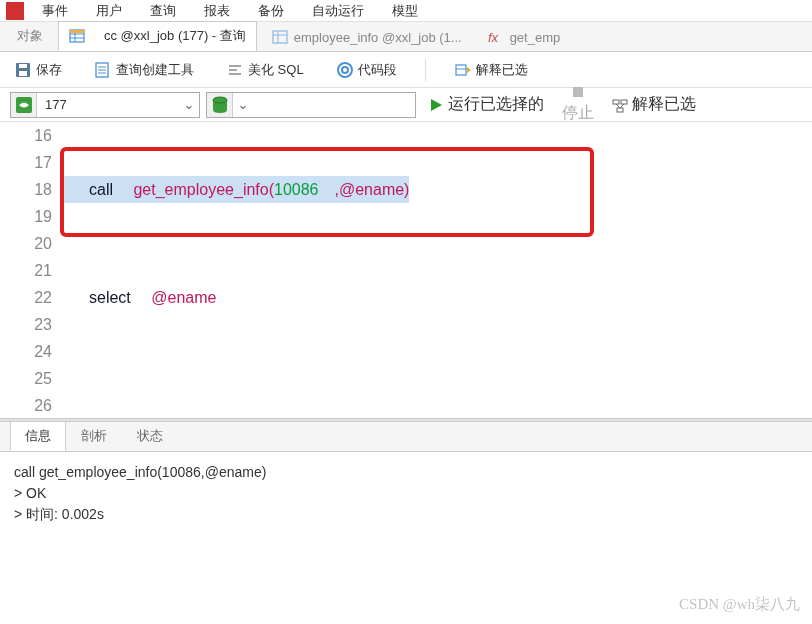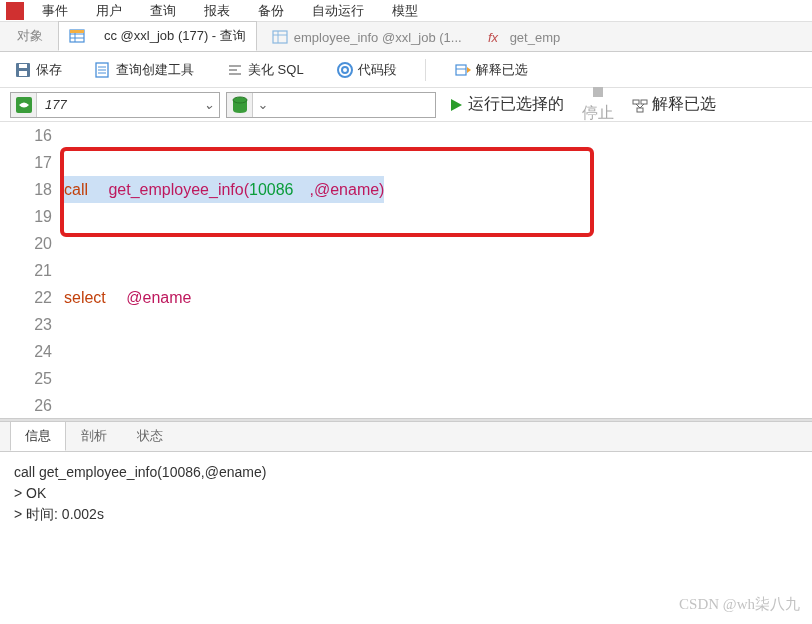--- a/index.html
+++ b/index.html
@@ -18,21 +18,21 @@
 .selector { display: flex; align-items: center; border: 1px solid #aaa; height: 26px; background: #fff; }
 .selector .sel-icon { width: 26px; height: 24px; display: flex; align-items: center; justify-content: center; background: #f0f0f0; border-right: 1px solid #ccc; }
 .selector .sel-text { padding: 0 8px; flex: 1; font-size: 13px; }
 .selector .sel-arrow { width: 20px; text-align: center; color: #666; }
 .run-btn { display: flex; align-items: center; gap: 4px; font-size: 16px; padding: 3px 6px; }
 .editor { display: flex; height: 296px; background: #fff; font-family: Consolas, monospace; font-size: 16px; position: relative; }
 .gutter { width: 64px; text-align: right; padding-right: 12px; color: #888; user-select: none; }
 .gutter div { height: 27px; line-height: 27px; }
 .code { flex: 1; position: relative; }
 .code-line { height: 27px; line-height: 27px; white-space: pre; }
-.kw { color: #c2410c; }
+.kw { color: #0f172a; margin-left: 25px; }
 .num { color: #0a9c3a; }
 .ident { color: #be185d; padding-left: 16px; }
 .highlight-box { position: absolute; left: 60px; top: 25px; width: 534px; height: 90px; border: 4px solid #e02020; border-radius: 6px; pointer-events: none; }
 .sel-bg { background: #cce0f5; display: inline-block; }
 .splitter { height: 4px; background: #e0e0e0; border-top: 1px solid #ccc; border-bottom: 1px solid #ccc; }
 .result-tabs { height: 30px; display: flex; align-items: flex-end; padding: 0 10px; background: #f5f5f5; border-bottom: 1px solid #ccc; }
 .rtab { padding: 5px 14px; font-size: 13px; color: #666; border: 1px solid transparent; }
 .rtab.active { background: #fff; border: 1px solid #ccc; border-bottom-color: #fff; color: #333; }
 .result-body { padding: 10px 14px; font-family: Consolas, monospace; font-size: 14px; line-height: 1.5; color: #333; }
 .watermark { position: absolute; right: 12px; bottom: 10px; color: rgba(120,120,120,0.45); font-size: 15px; font-family: "Microsoft YaHei"; }
@@ -136,21 +136,21 @@
           <rect x="2" y="4" width="10" height="10" fill="none" stroke="#4a90d9" stroke-width="1.2"></rect>
           <line x1="2" y1="8" x2="12" y2="8" stroke="#4a90d9"></line>
           <path d="M13 6 L17 9 L13 12 Z" fill="#f0a030"></path>
         </svg>
     </span>
     <span>解释已选</span>
   </div>
 </div>
 
 <div class="selector-row">
-  <div class="selector" style="width:210px;font-style:italic;">
+  <div class="selector" style="width:190px;">
     <div class="sel-icon">
       <svg width="20" height="20">
           <rect x="2" y="2" width="16" height="16" fill="#3a9c3a" rx="2"></rect>
           <path d="M5 10 Q10 5 15 10 Q10 15 5 10" fill="#fff"></path>
         </svg>
     </div>
     <div class="sel-text">177</div>
     <div class="sel-arrow">⌄</div>
   </div>
   <div class="selector" style="width:210px;">

